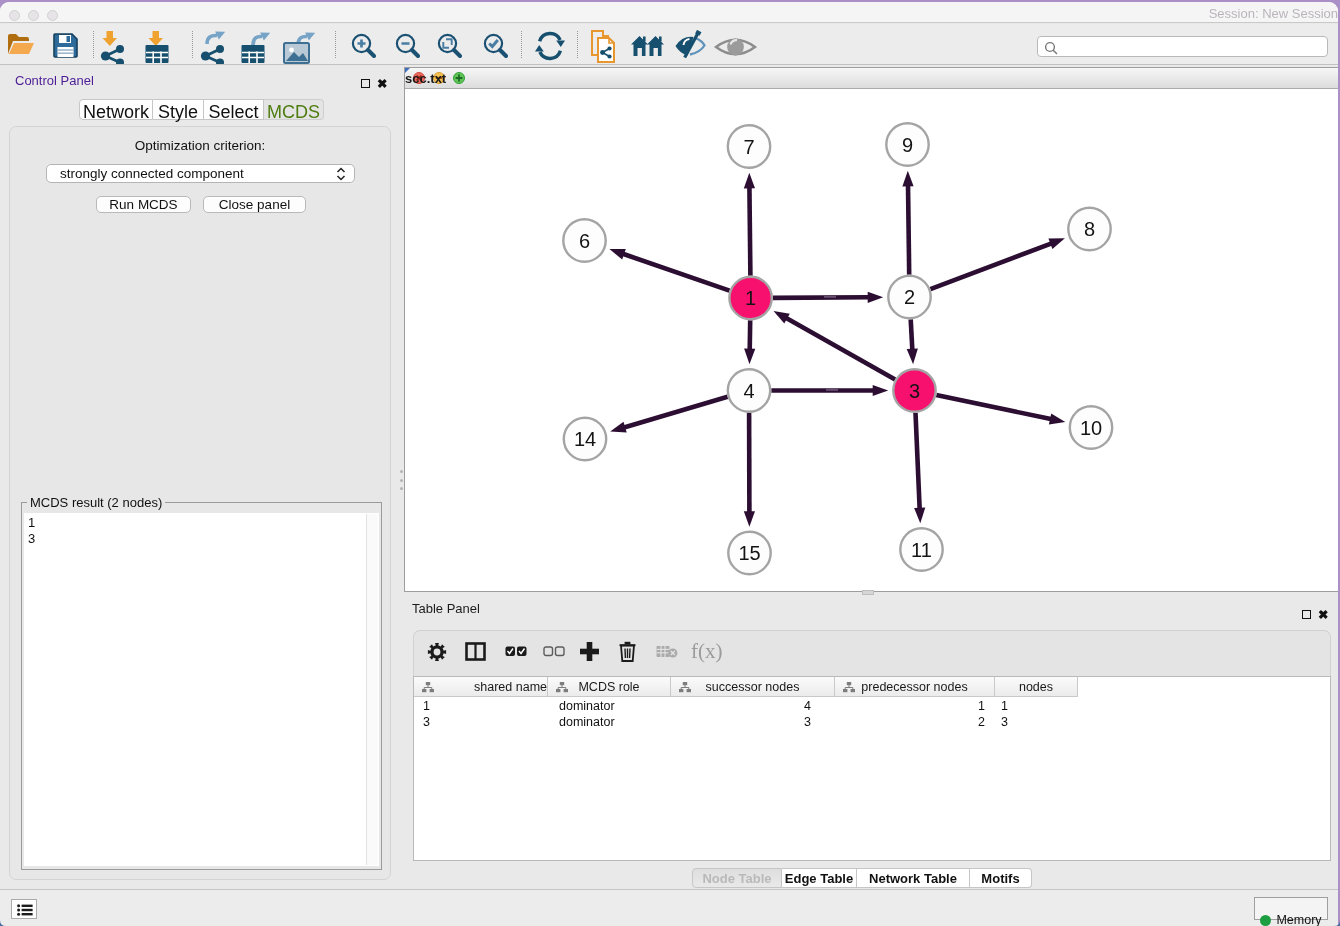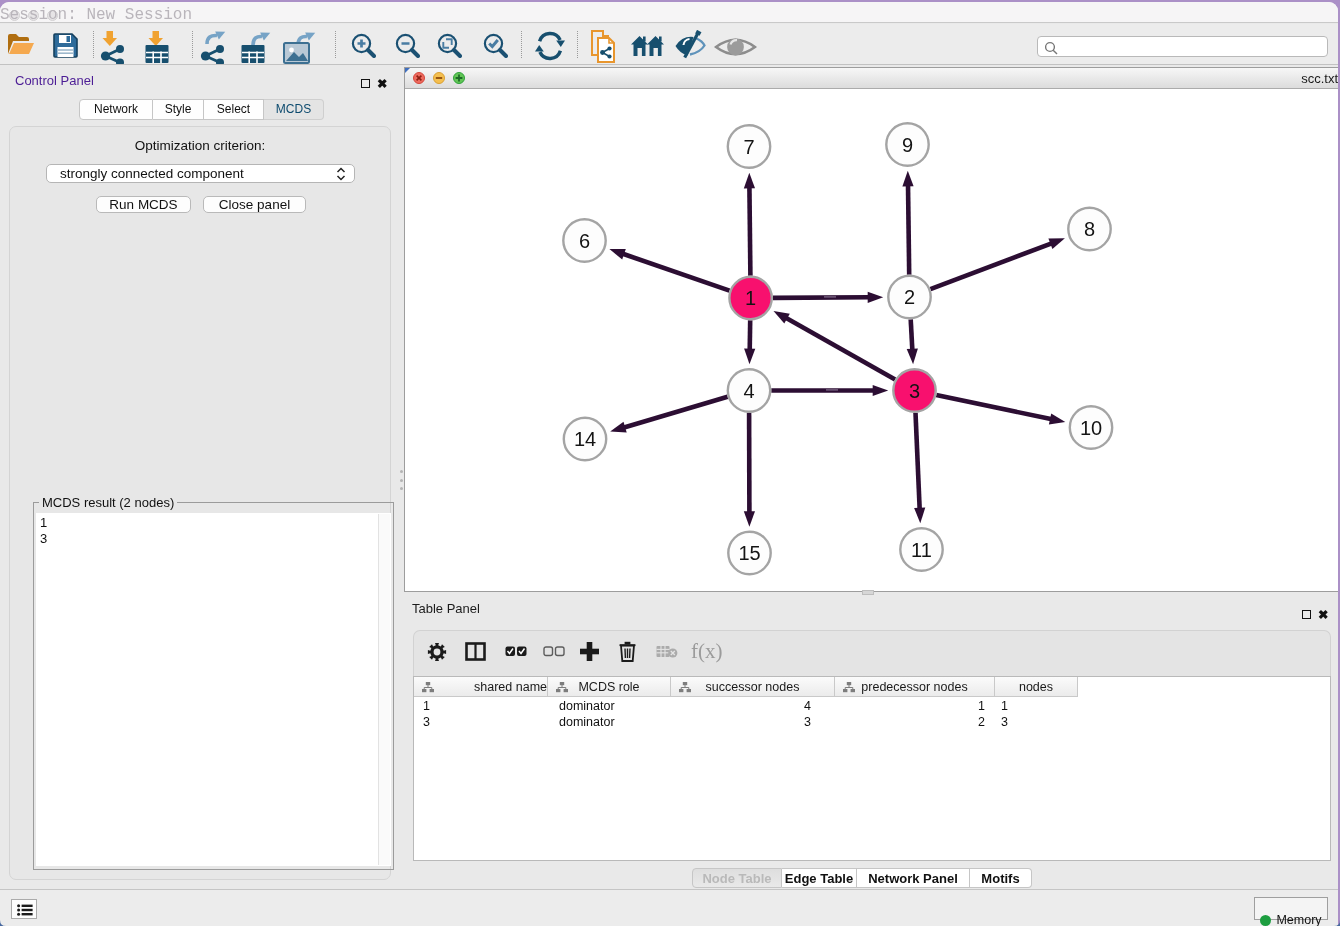--- a/index.html
+++ b/index.html
@@ -5,62 +5,62 @@
 * { margin:0; padding:0; box-sizing:border-box; }
 html,body { width:1340px; height:926px; overflow:hidden; }
 body { font-family:"Liberation Sans", sans-serif; background:#ab90c7; position:relative; }
 #win { position:absolute; left:0; top:2px; right:2px; bottom:0;
   background:#e9e9e9; border-radius:9px 9px 0 0; overflow:hidden; }
 
 #titlebar { position:absolute; left:0; top:0; right:0; height:21px; background:#f6f5f6;
   border-bottom:1px solid #c9c9c9; }
 .tl { position:absolute; top:7.5px; width:11px; height:11px; border-radius:50%;
   background:#e6e4e6; border:1px solid #d2d0d2; }
-#title-text { position:absolute; top:4px; left:0; right:0; text-align:left;
-  font-size:16px; color:#b9b5bb;font-family:Liberation Mono, monospace; }
+#title-text { position:absolute; top:4px; left:0; right:0; text-align:right;
+  font-size:13px; color:#b9b5bb; }
 
 #toolbar { position:absolute; left:0; top:22px; right:0; height:41px; background:#ececec;
   border-bottom:1px solid #c2c2c2; }
 .tbsep { position:absolute; top:7px; height:27px; width:0;
   border-left:1px dotted #9a9a9a; }
 #searchbox { position:absolute; left:1037px; top:12px; width:291px; height:21px;
   background:#fff; border:1px solid #b9b9b9; border-radius:4px; }
 
 #cpanel { position:absolute; left:0; top:63px; width:404px; bottom:37px; background:#e9e9e9; }
 #cp-head { position:absolute; left:15px; top:8px; font-size:13px; color:#4c1d95; }
 .phbtns { position:absolute; top:9px; }
 .sqico { display:inline-block; width:9px; height:9px; border:1.6px solid #111; margin-right:7px; vertical-align:middle;}
 .xico { font-size:12.5px; color:#111; font-weight:bold; vertical-align:middle; }
-.tabrow { position:absolute; display:flex; font-size:12px;justify-content:center; }
+.tabrow { position:absolute; display:flex; font-size:18px;justify-content:center; }
 .tab { background:#fefefe; border:1px solid #c6c6c6; border-left:none; padding:2px 0 0 0;
   height:21px; text-align:center; color:#111; }
 .tab.first { border-left:1px solid #c6c6c6; border-radius:4px 0 0 4px; }
-.tab.sel { background:#e4e4e4; color:#0c4a6e; border-radius:0 4px 4px 0; border-color:#cfcfcf; }
+.tab.sel { background:#e4e4e4; color:#4d7c0f; border-radius:0 4px 4px 0; border-color:#cfcfcf; }
 #cp-content { position:absolute; left:9px; top:61px; width:382px; height:754px;
   background:#e7e7e7; border:1px solid #d4d4d4; border-radius:7px; }
 #optlabel { position:absolute; left:0; right:0; top:11px; text-align:center; font-size:13.5px; color:#111; }
 #dropdown { position:absolute; left:36px; top:37px; width:309px; height:19px; background:#fff;
   border:1px solid #b5b5b5; border-radius:5px; font-size:13.5px; color:#111; }
 #dropdown span.txt { position:absolute; left:13px; top:1px; }
 .btn { position:absolute; top:69px; height:17px; background:#fdfdfd; border:1px solid #b9b9b9;
   border-radius:5px; font-size:13.5px; color:#111; text-align:center; padding-top:0px; }
-#mcdsbox { position:absolute; left:11px; top:368px; width:361px; height:375px;margin-left:12px; }
+#mcdsbox { position:absolute; left:11px; top:368px; width:361px; height:375px; }
 #mcdsbox .bord { position:absolute; left:0; top:7px; right:0; bottom:0; border:1px solid #9b9b9b; }
 #mcdsbox .lab { position:absolute; left:6px; top:0; background:#e7e7e7; padding:0 3px;
   font-size:13px; color:#111; z-index:2; }
 #mcdsbox .white { position:absolute; left:3px; top:18px; right:3px; bottom:4px; background:#fff;
   font-size:13px; color:#111; line-height:16px; padding:2px 0 0 4px; }
 #mcdsbox .vsb { position:absolute; right:4px; top:19px; bottom:5px; width:12px;
   background:#fafafa; border-left:1px solid #e2e2e2; }
 
 #netframe { position:absolute; left:404px; top:65px; width:935px; height:525px;
   border:1px solid #9d9d9d; background:#fff; }
 #nettitle { position:absolute; left:0; top:0; right:0; height:21px;
   background:linear-gradient(#f7f7f7,#dcdcdc); border-bottom:1px solid #ababab; }
-#nettitle .t { position:absolute; left:0; right:0; top:3px; text-align:right; font-weight:normal;
+#nettitle .t { position:absolute; left:0; right:0; top:3px; text-align:left; font-weight:bold;
   font-size:13px; color:#1a1a1a; }
 .mac { position:absolute; top:4px; width:12px; height:12px; border-radius:50%; }
 #graph { position:absolute; left:0; top:19px; }
 
 #tpanel { position:absolute; left:404px; top:594px; right:0; bottom:37px; background:#e9e9e9; }
 #tp-head { position:absolute; left:8px; top:5px; font-size:13px; color:#1c1c1c; }
 #tp-inner { position:absolute; left:9px; top:34px; right:7px; height:229px;
   background:#e4e4e4; border:1px solid #d2d2d2; border-radius:7px 7px 0 0; border-bottom:none;}
 #tp-table { position:absolute; left:9px; top:80px; right:7px; height:185px; background:#fff;
   border:1px solid #b9b9b9; font-size:12.5px; }
@@ -441,21 +441,21 @@
       <div class="cell" style="left:587px; top:22px;">1</div>
       <div class="cell" style="left:9px; top:38px;">3</div>
       <div class="cell" style="left:145px; top:38px;">dominator</div>
       <div class="cell" style="left:257px; width:140px; top:38px; text-align:right;">3</div>
       <div class="cell" style="left:421px; width:150px; top:38px; text-align:right;">2</div>
       <div class="cell" style="left:587px; top:38px;">3</div>
     </div>
     <div class="bottabs" style="left:288px; top:272px;">
       <div class="btab sel" style="width:90px">Node Table</div>
       <div class="btab" style="width:75px">Edge Table</div>
-      <div class="btab" style="width:113px">Network Panel</div>
+      <div class="btab" style="width:113px">Network Table</div>
       <div class="btab last" style="width:62px">Motifs</div>
     </div>
   </div>
   <div id="statusbar">
     <div id="listbtn">
       <svg style="position:absolute;left:5px;top:4px" width="16" height="12" viewBox="0 0 16 12">
         <g fill="#1b1b1b">
           <circle cx="1.6" cy="1.8" r="1.5"></circle>
             <circle cx="1.6" cy="6" r="1.5"></circle>
             <circle cx="1.6" cy="10.2" r="1.5"></circle>

